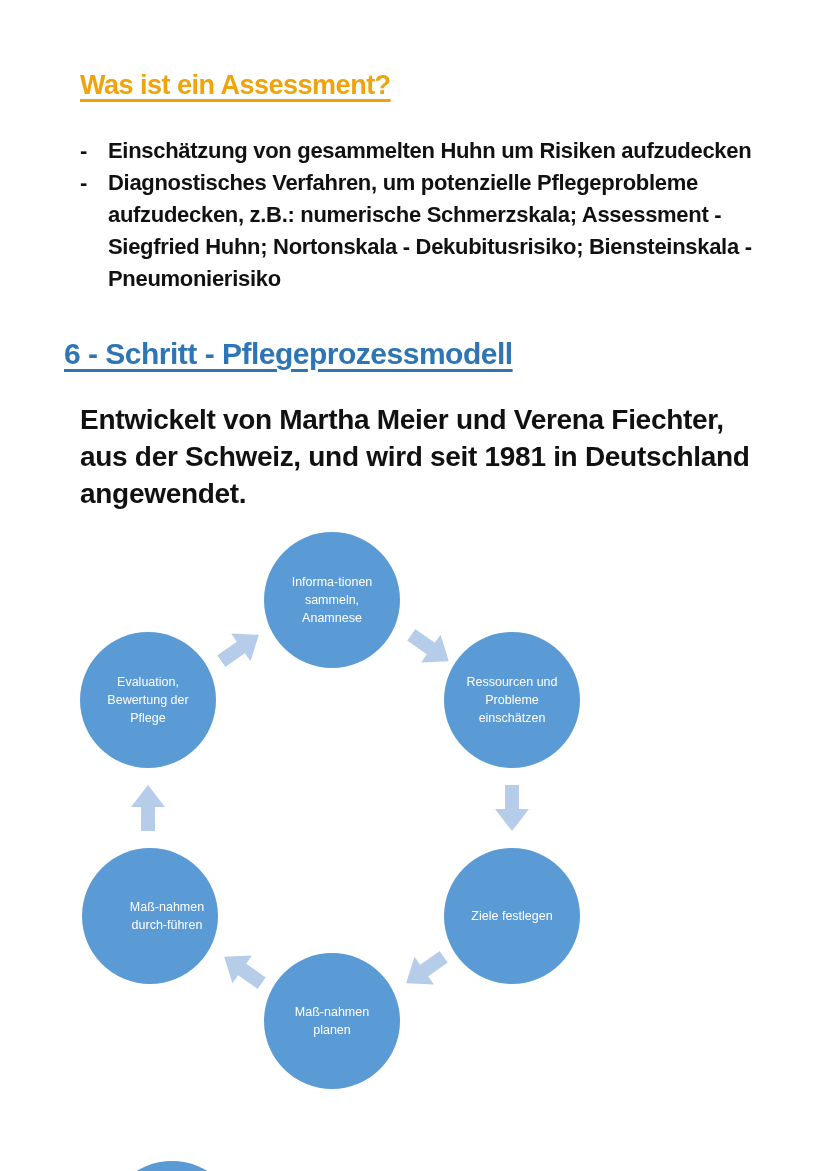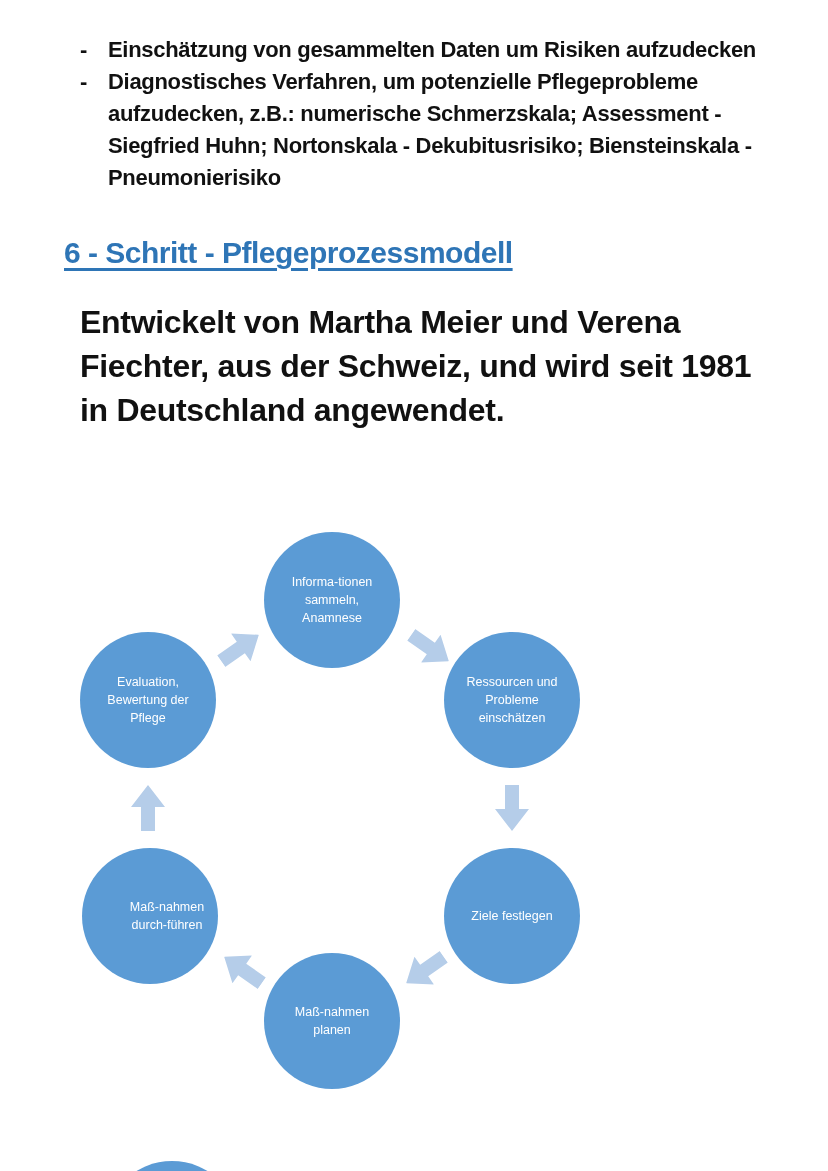--- a/index.html
+++ b/index.html
@@ -46,21 +46,21 @@
     font-size:30px; font-weight:bold; letter-spacing:-0.5px;
     color:var(--heading2);
     text-decoration:underline;
     text-decoration-thickness:2.5px;
     text-underline-offset:5px;
     display:inline-block;
   }
   .paragraph {
     margin:30px 0 0 80px;
     width:690px;
-    font-size:32px; font-weight:bold; line-height:44px; letter-spacing:-0.3px;
+    font-size:28px; font-weight:bold; line-height:37px; letter-spacing:-0.3px;
   }
   .diagram { position:absolute; left:0; top:8px; width:828px; height:1171px; pointer-events:none; }
   .circle {
     position:absolute; width:136px; height:136px; border-radius:50%;
     background:var(--circle);
     display:flex; align-items:center; justify-content:center; text-align:center;
   }
   .circle-label {
     width:102px; font-size:12.5px; line-height:1.45; color:#ffffff; font-weight:400;
   }
@@ -81,25 +81,26 @@
     position:absolute; left:104px; top:1153px;
     width:136px; height:136px; border-radius:50%;
     background:var(--circle);
   }
 </style>
 </head>
 <body>
 
 <div class="page">
 
+  <h1 class="heading-orange">Was ist ein Assessment?</h1>
 
   <ul class="bullets">
     <li class="bullet">
       <span class="marker">-</span>
-      <span class="bullet-text">Einschätzung von gesammelten Daten um Risiken aufzudecken</span>
+      <span class="bullet-text">Einschätzung von gesammelten Huhn um Risiken aufzudecken</span>
     </li>
     <li class="bullet">
       <span class="marker">-</span>
       <span class="bullet-text">Diagnostisches Verfahren, um potenzielle Pflegeprobleme aufzudecken, z.B.: numerische Schmerzskala; Assessment - Siegfried Huhn; Nortonskala - Dekubitusrisiko; Biensteinskala - Pneumonierisiko</span>
     </li>
   </ul>
 
   <h2 class="heading-blue">6 - Schritt - Pflegeprozessmodell</h2>
 
   <p class="paragraph">Entwickelt von Martha Meier und Verena Fiechter, aus der Schweiz, und wird seit 1981 in Deutschland angewendet.</p>

